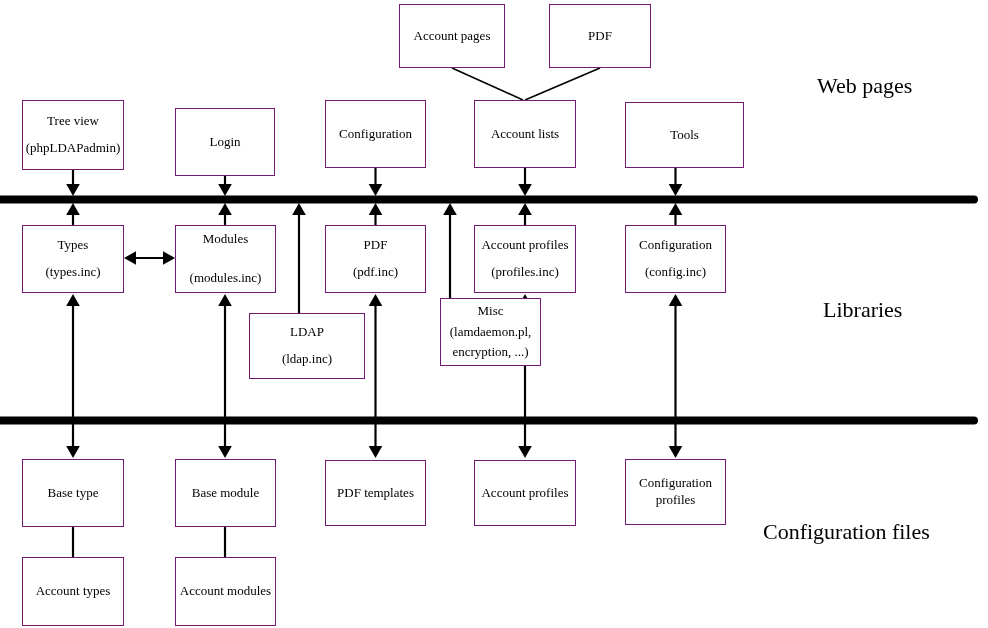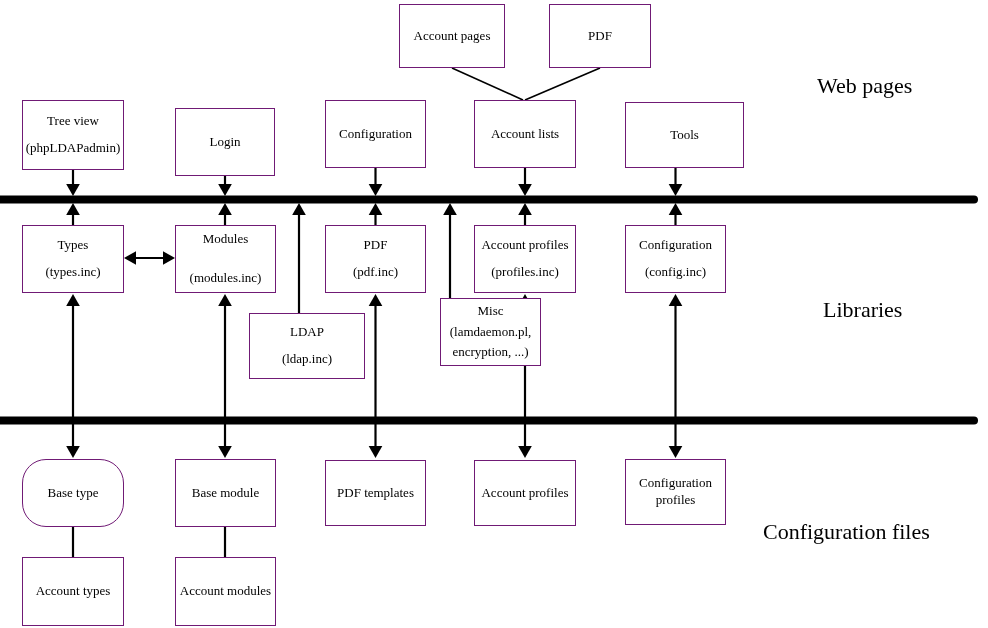--- a/index.html
+++ b/index.html
@@ -117,21 +117,21 @@
       </div>
       <div class="node" style="left: 249px; top: 313px; width: 116px; height: 66px;">
         <div class="node-line">LDAP</div>
         <div class="node-line">(ldap.inc)</div>
       </div>
       <div class="node" style="left: 400px; top: 298px; width: 101px; height: 68px; margin-left: 40px;">
         <div class="node-line">Misc</div>
         <div class="node-line">(lamdaemon.pl,</div>
         <div class="node-line wrapok">encryption, ...)</div>
       </div>
-      <div class="node" style="left: 22px; top: 459px; width: 102px; height: 68px; border-radius: 24px;">
+      <div class="node" style="left: 22px; top: 459px; width: 102px; height: 68px;">
         <div class="node-line">Base type</div>
       </div>
       <div class="node" style="left: 175px; top: 459px; width: 101px; height: 68px;">
         <div class="node-line">Base module</div>
       </div>
       <div class="node" style="left: 325px; top: 460px; width: 101px; height: 66px;">
         <div class="node-line">PDF templates</div>
       </div>
       <div class="node" style="left: 474px; top: 460px; width: 102px; height: 66px;">
         <div class="node-line wrapok">Account profiles</div>

